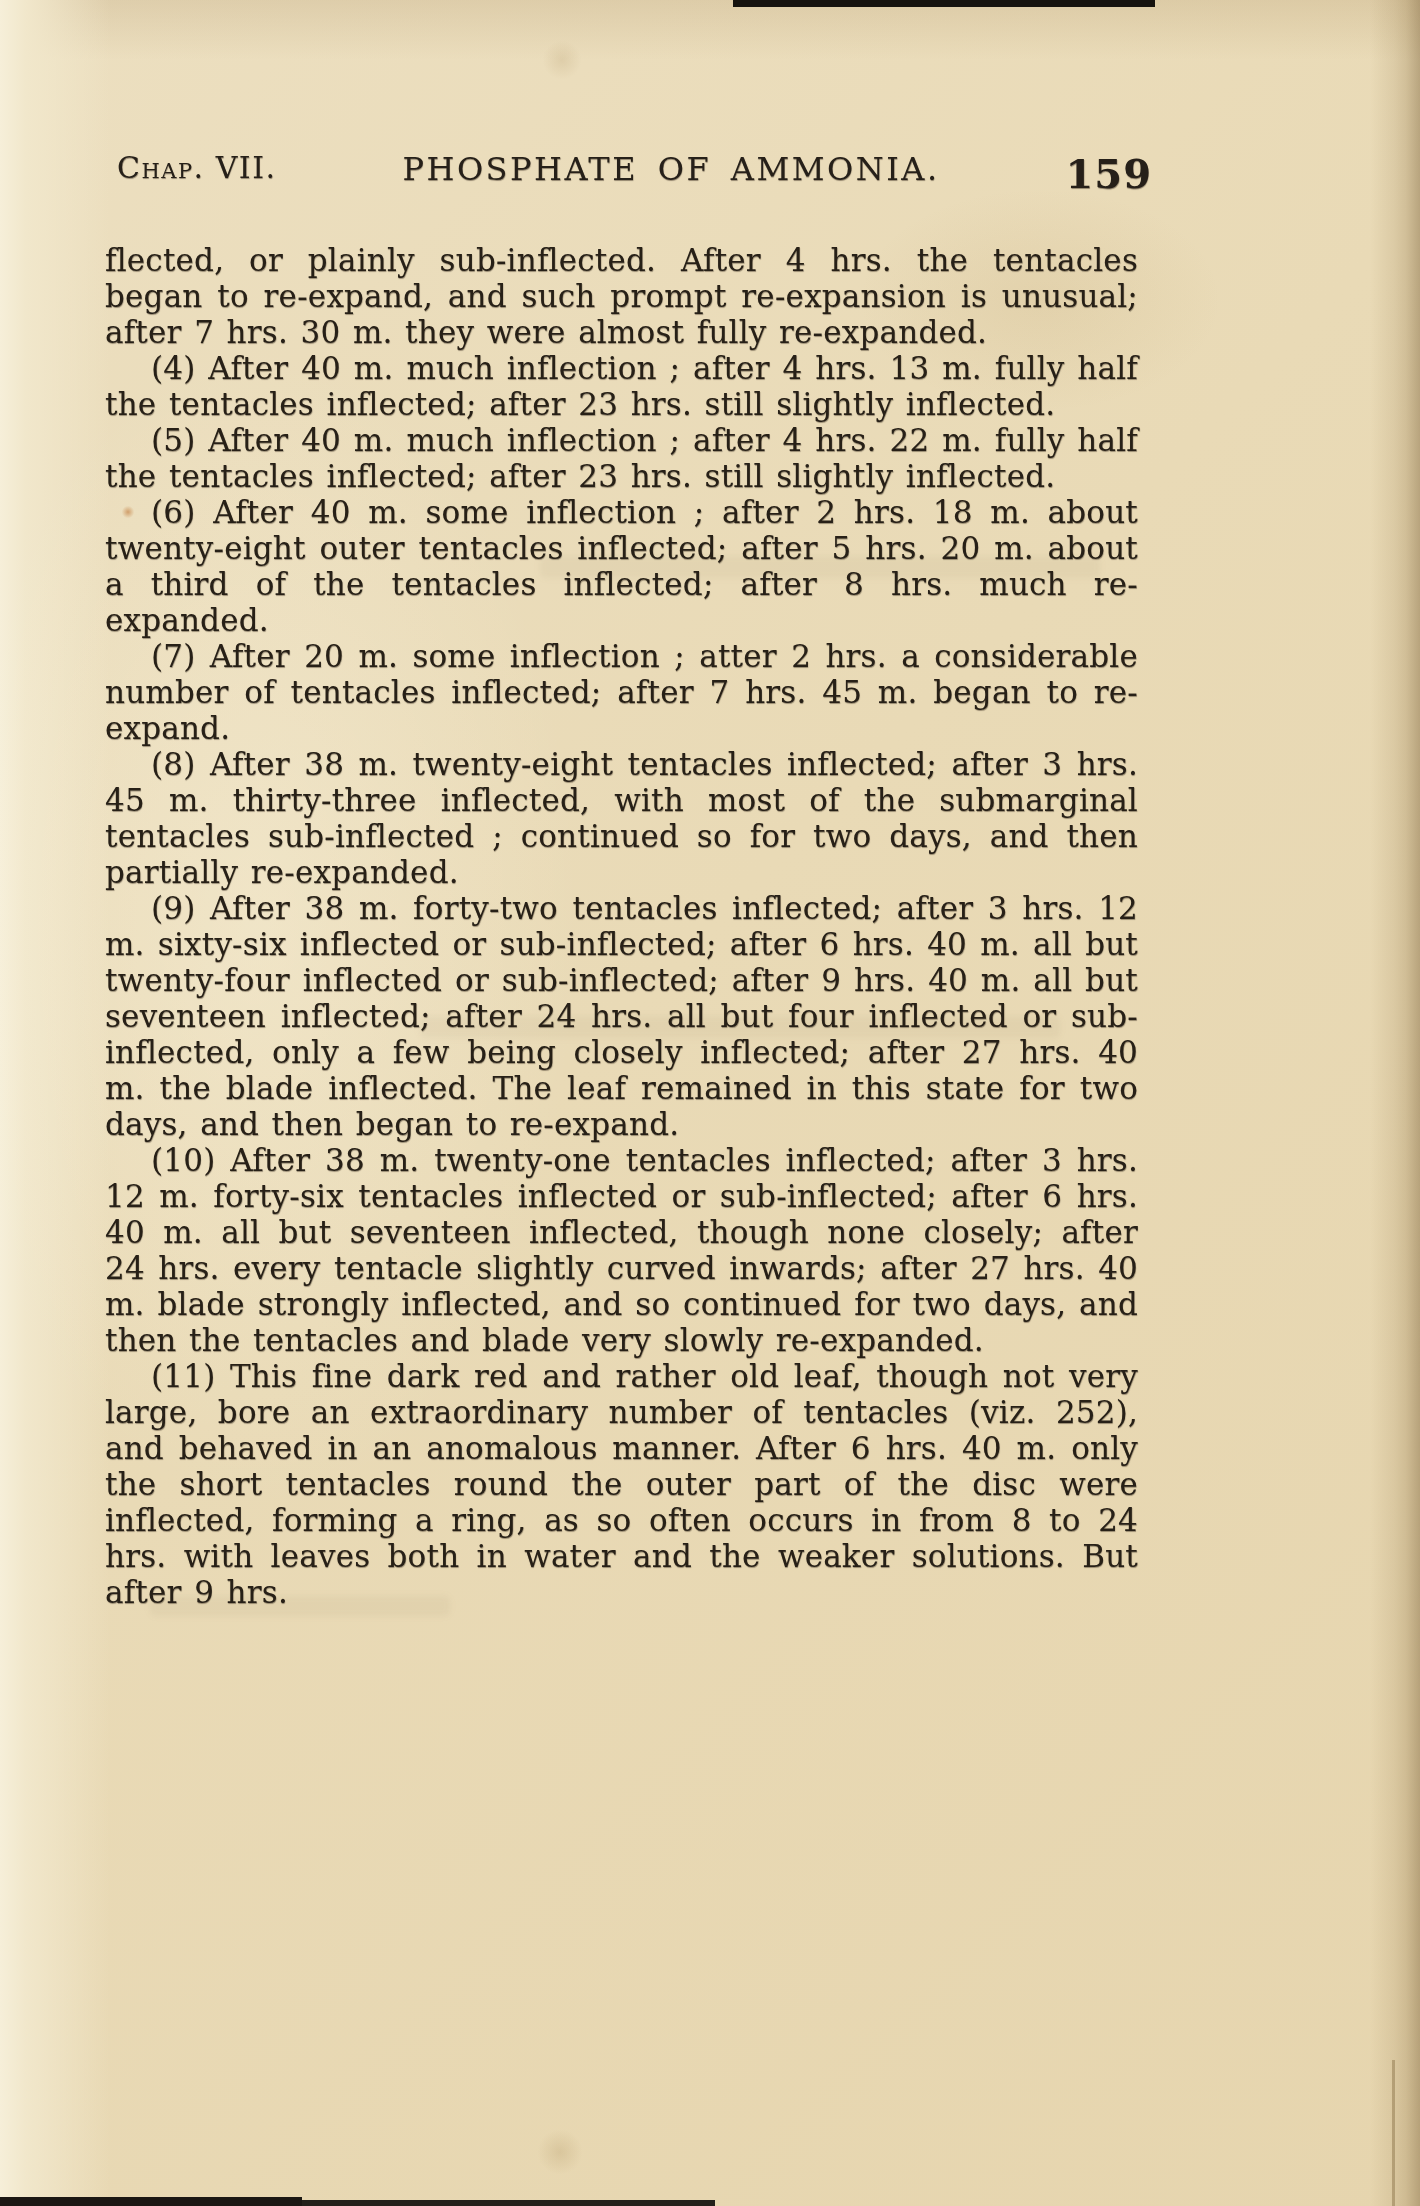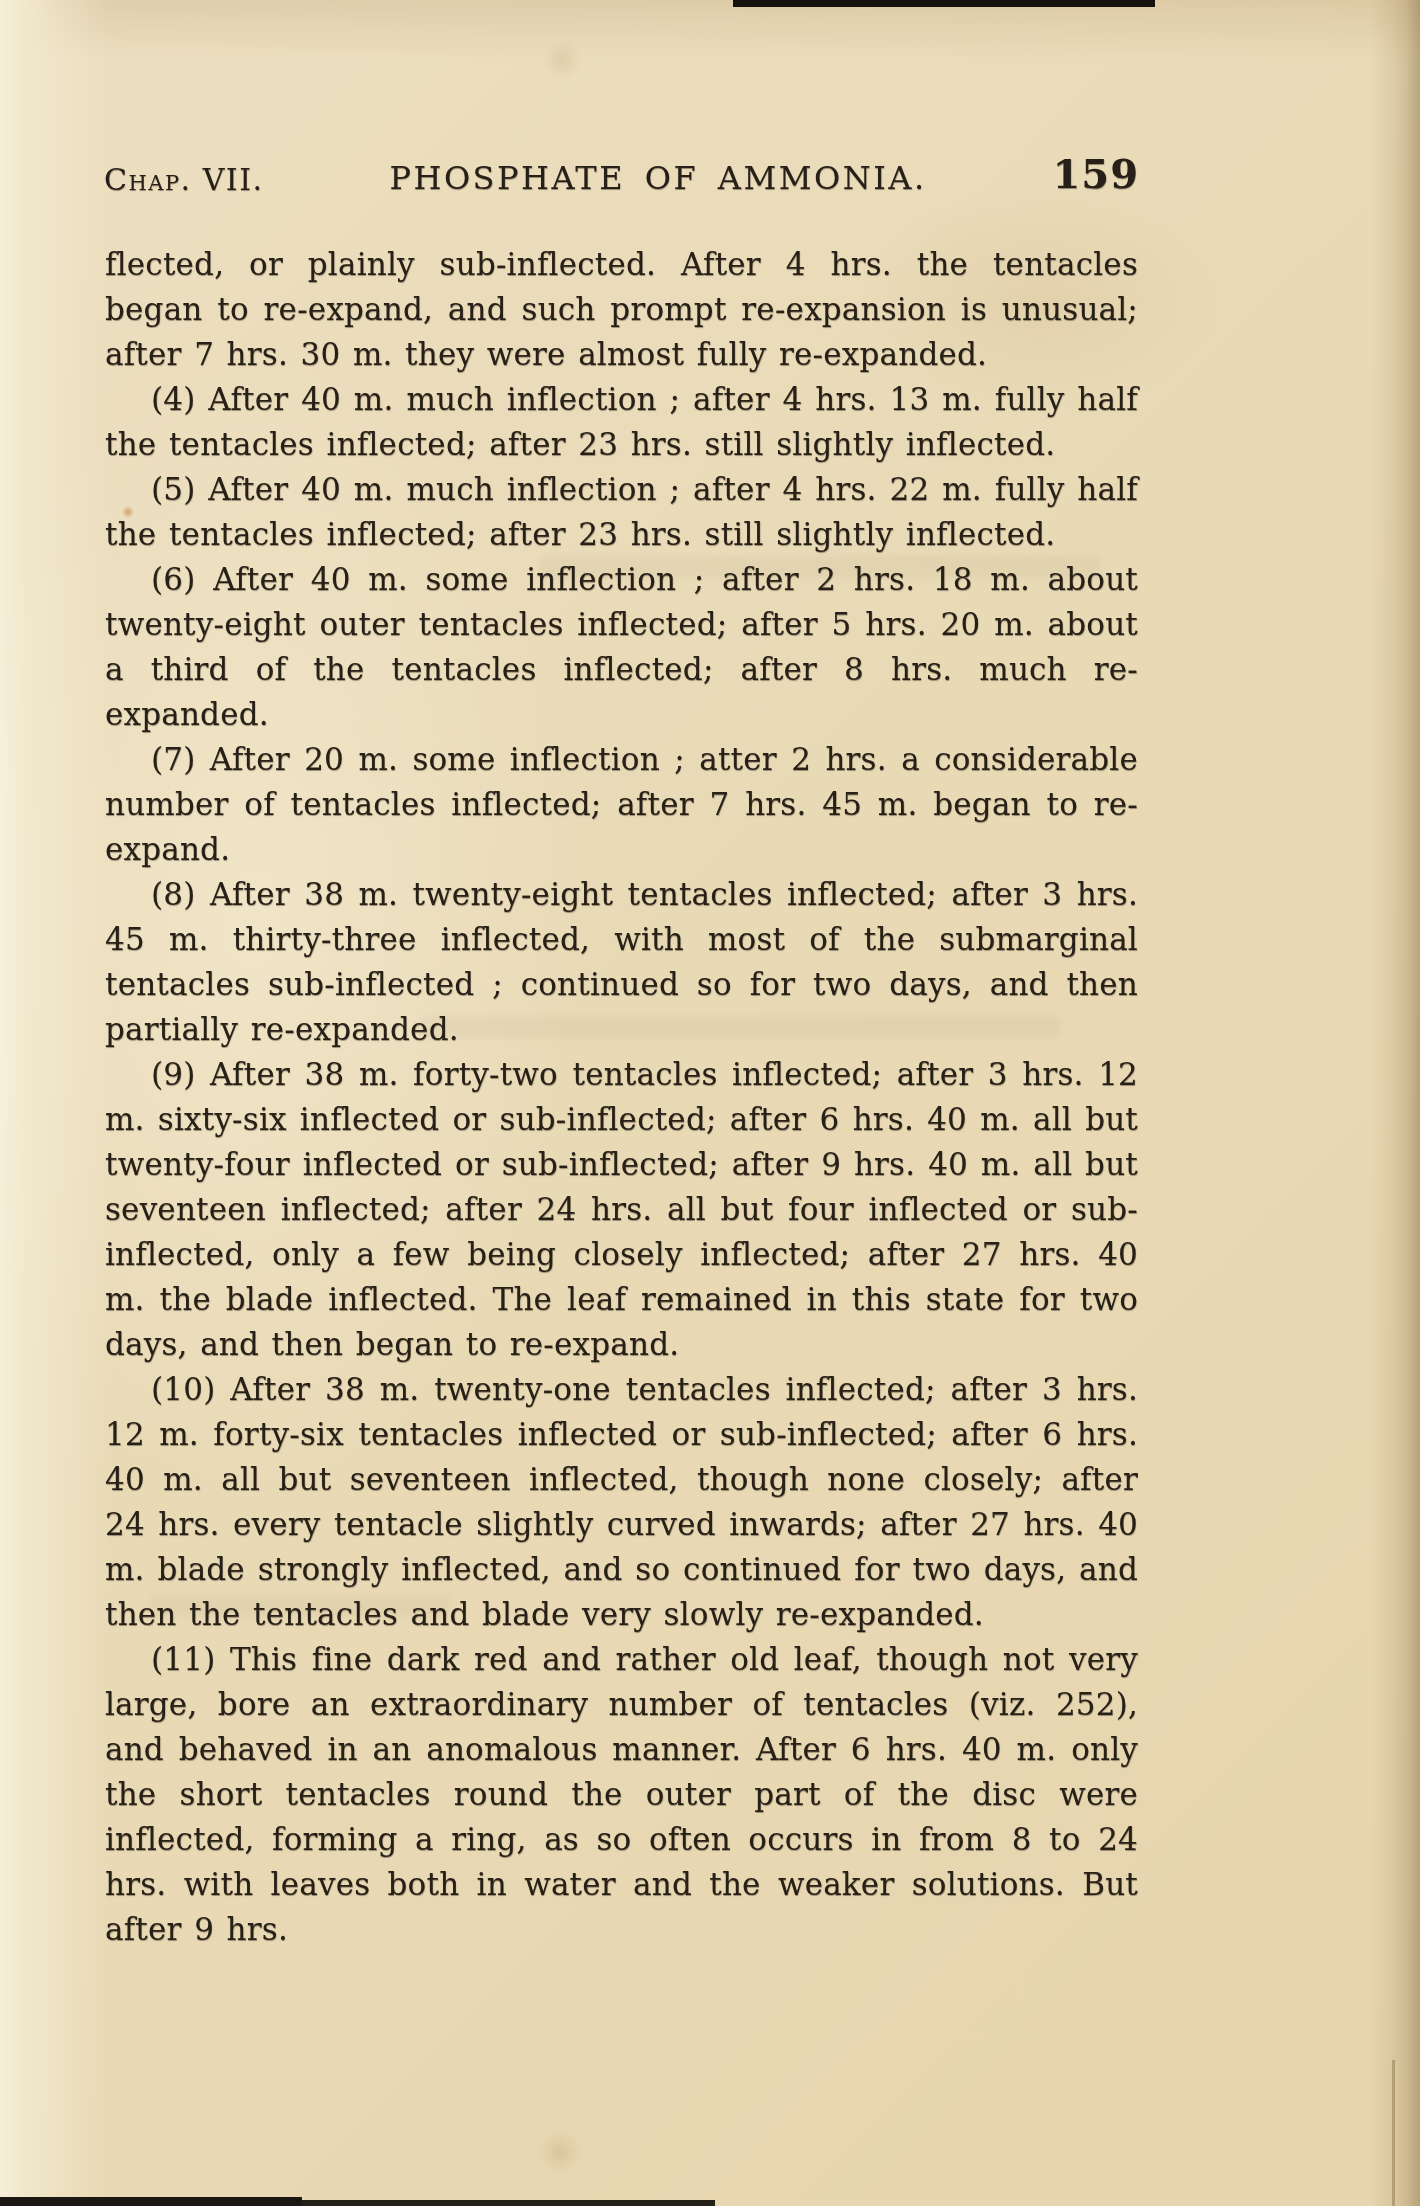--- a/index.html
+++ b/index.html
@@ -29,26 +29,26 @@
   .bar { position: absolute; background: #16130f; }
   .bar-top    { top: 0; left: 733px; width: 422px; height: 7px; }
   .bar-bot-a  { bottom: 0; left: 0; width: 302px; height: 9px; background:#1b1713; }
   .bar-bot-b  { bottom: 0; left: 302px; width: 413px; height: 6px; background:#23201a; }
   .seam-right { position:absolute; top:2060px; left:1392px; width:3px; height:146px;
                 background: rgba(110,82,40,0.35); }
 
   
   .running-head {
     position: absolute;
-    left: 104px;
+    left: 117px;
     top: 150px;
     width: 1035px;
     display: flex;
     justify-content: space-between;
-    align-items: flex-end;
+    align-items: flex-start;
     color: #262019;
     text-shadow: 0.4px 0.5px 0.8px rgba(44,32,20,0.45);
     gap: 36px;
   }
   .chapter {
     font-size: 30px;
     font-variant: small-caps;
     letter-spacing: 1.5px;
   }
   .head-title {
@@ -62,21 +62,21 @@
     font-weight: bold;
   }
 
   
   .text-block {
     position: absolute;
     left: 105px;
     top: 242px;
     width: 1033px;
     font-size: 31px;
-    line-height: 45px;
+    line-height: 36px;
     text-align: justify;
     color: #272017;
     word-spacing: 2.5px;
     letter-spacing: 0.2px;
     text-shadow: 0.4px 0.5px 0.8px rgba(44,32,20,0.42);
   }
   .text-block p { margin: 0; }
   .text-block p.indent { text-indent: 46px; }
 
   

